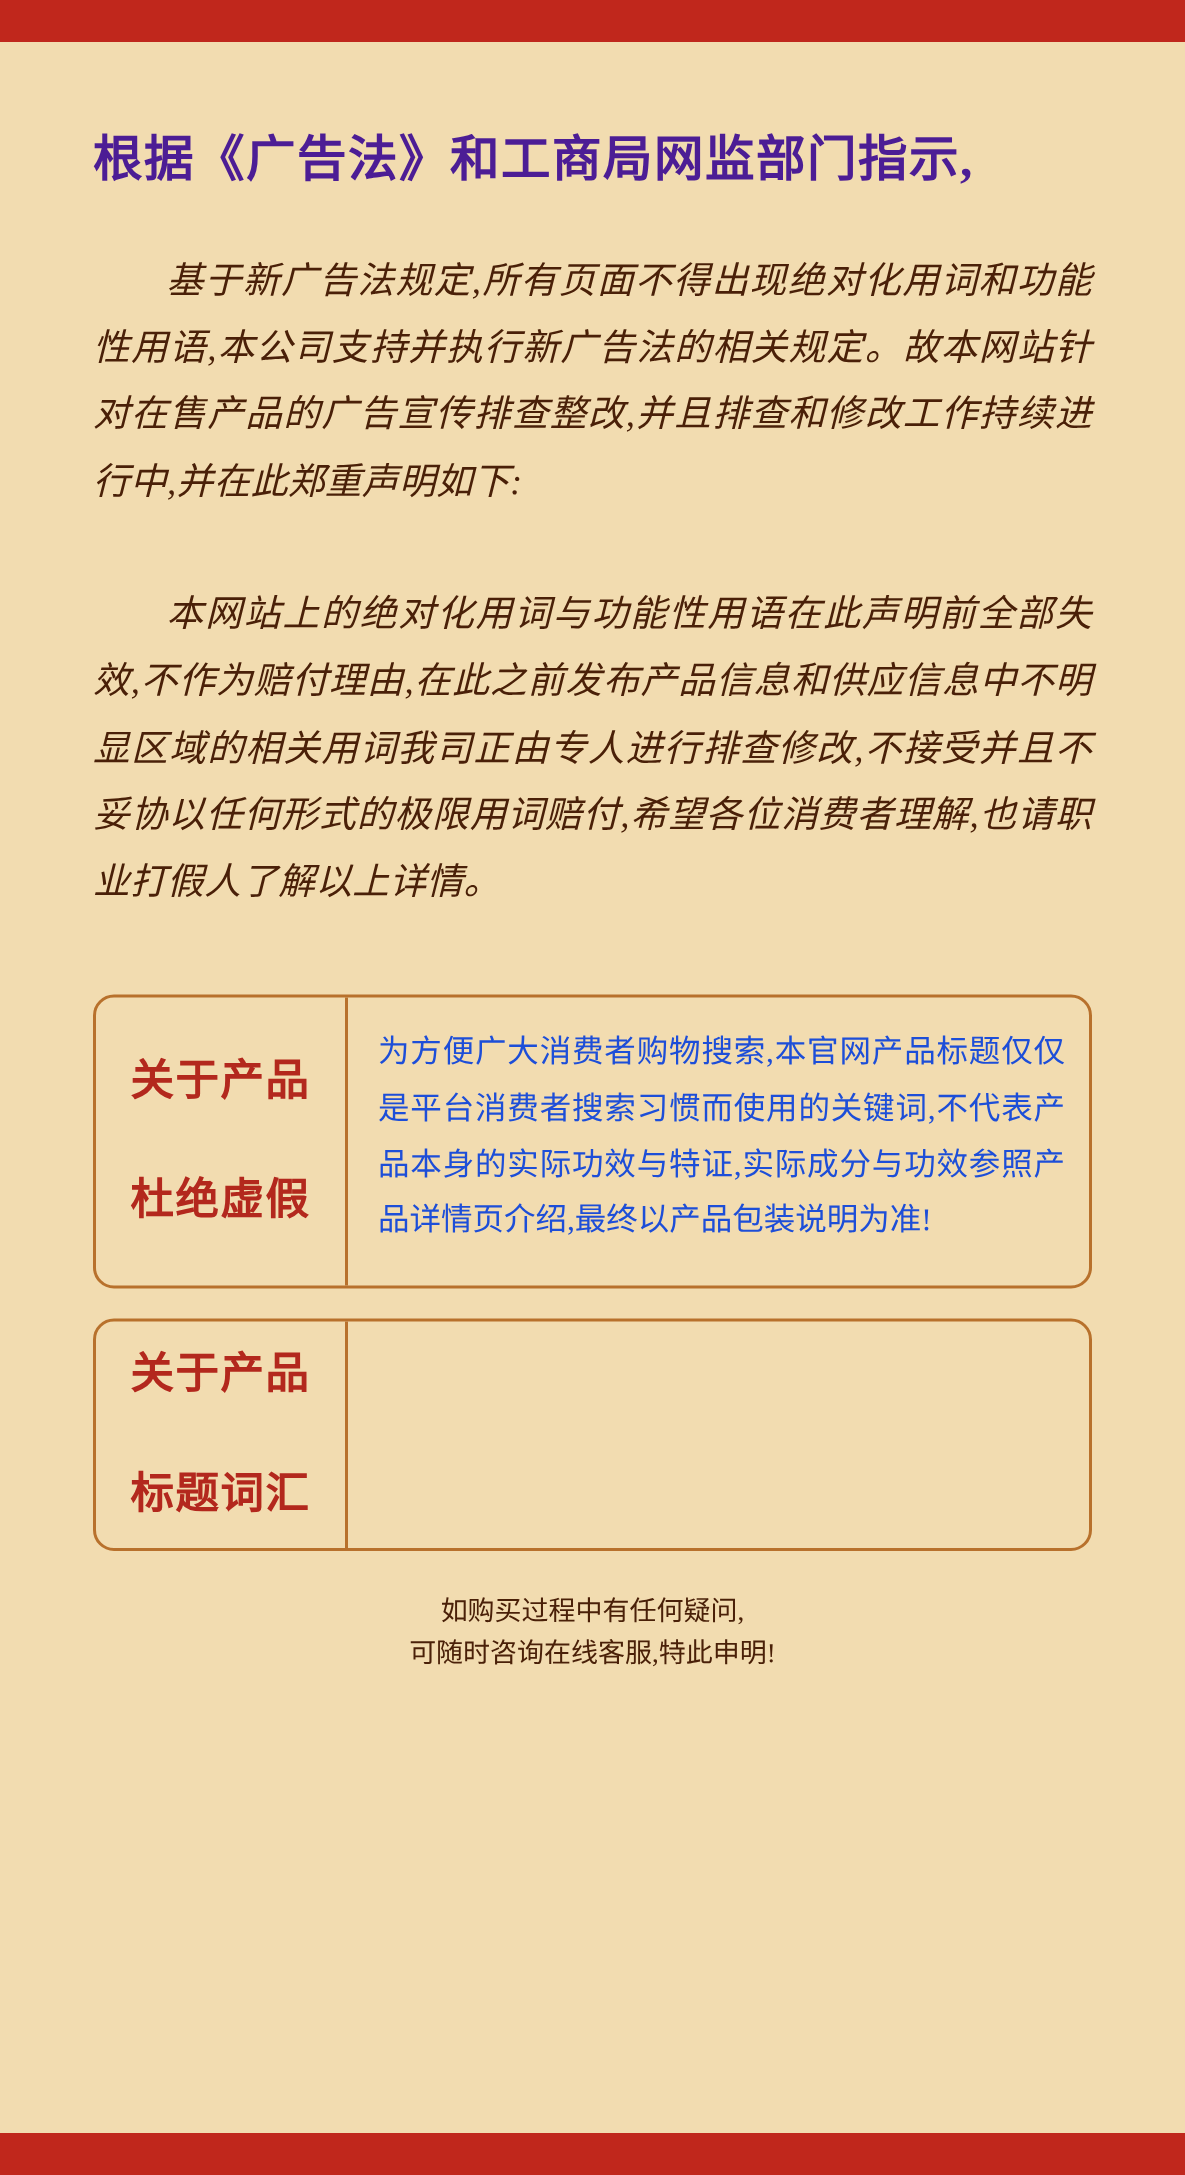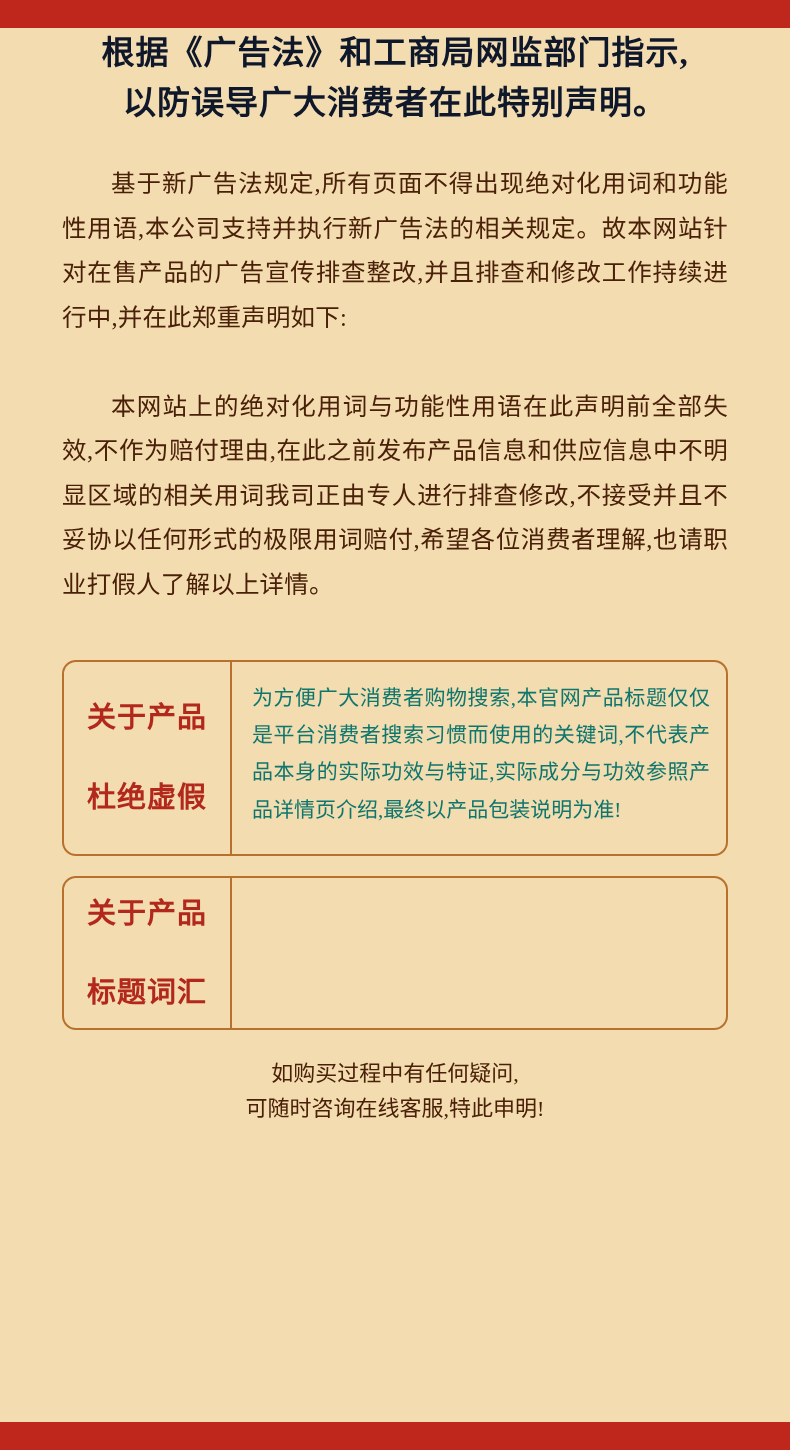--- a/index.html
+++ b/index.html
@@ -24,39 +24,40 @@
     position: absolute;
     top: 28px;
     left: 0;
     right: 0;
     bottom: 28px;
     background: #f2dcb0;
     padding: 0 62px;
     box-sizing: border-box;
   }
   .headline {
-    text-align: center;
-    color: #0f172a;
+    color: #4c1d95;
     font-weight: bold;
     font-size: 33px;
     line-height: 1.52;
     letter-spacing: 1px;
+    padding-top: 54px;
     margin: 0;
   }
   .headline .l2 {
     display: block;
   }
   .body-para {
     color: #4a2008;
     font-size: 24.5px;
     line-height: 1.82;
     text-align: justify;
     text-justify: inter-ideograph;
     margin: 0;
     letter-spacing: 0.2px;
+    font-style: italic;
   }
   .body-para.p1 {
     margin-top: 34px;
     text-indent: 2em;
   }
   .body-para.p2 {
     margin-top: 44px;
     text-indent: 2em;
   }
   .cards {
@@ -86,49 +87,48 @@
     box-sizing: border-box;
     letter-spacing: 1px;
     gap: 40px;
   }
   .card-title span {
     display: block;
     white-space: nowrap;
   }
   .card-body {
     flex: 1;
-    color: #0f766e;
+    color: #1d4ed8;
     font-size: 21px;
     line-height: 1.78;
     padding: 18px 16px 8px 20px;
     box-sizing: border-box;
     text-align: justify;
     text-justify: inter-ideograph;
   }
   .card.c1 { min-height: 196px; }
   .card.c2 { min-height: 150px; }
   .card.c3 { min-height: 148px; }
   .footer {
     text-align: center;
     color: #4a2008;
-    font-size: 22px;
+    font-size: 18px;
     line-height: 1.6;
     margin-top: 26px;
   }
   .footer span { display: block; }
 </style>
 </head>
 <body>
 
 <div class="page">
   <div class="inner">
 
     <h1 class="headline">
       <span class="l1">根据《广告法》和工商局网监部门指示,</span>
-      <span class="l2">以防误导广大消费者在此特别声明。</span>
     </h1>
 
     <p class="body-para p1">基于新广告法规定,所有页面不得出现绝对化用词和功能性用语,本公司支持并执行新广告法的相关规定。故本网站针对在售产品的广告宣传排查整改,并且排查和修改工作持续进行中,并在此郑重声明如下:</p>
     <p class="body-para p2">本网站上的绝对化用词与功能性用语在此声明前全部失效,不作为赔付理由,在此之前发布产品信息和供应信息中不明显区域的相关用词我司正由专人进行排查修改,不接受并且不妥协以任何形式的极限用词赔付,希望各位消费者理解,也请职业打假人了解以上详情。</p>
 
     <div class="cards">
 
       <div class="card c1">
         <div class="card-title">
           <span>关于产品</span>

